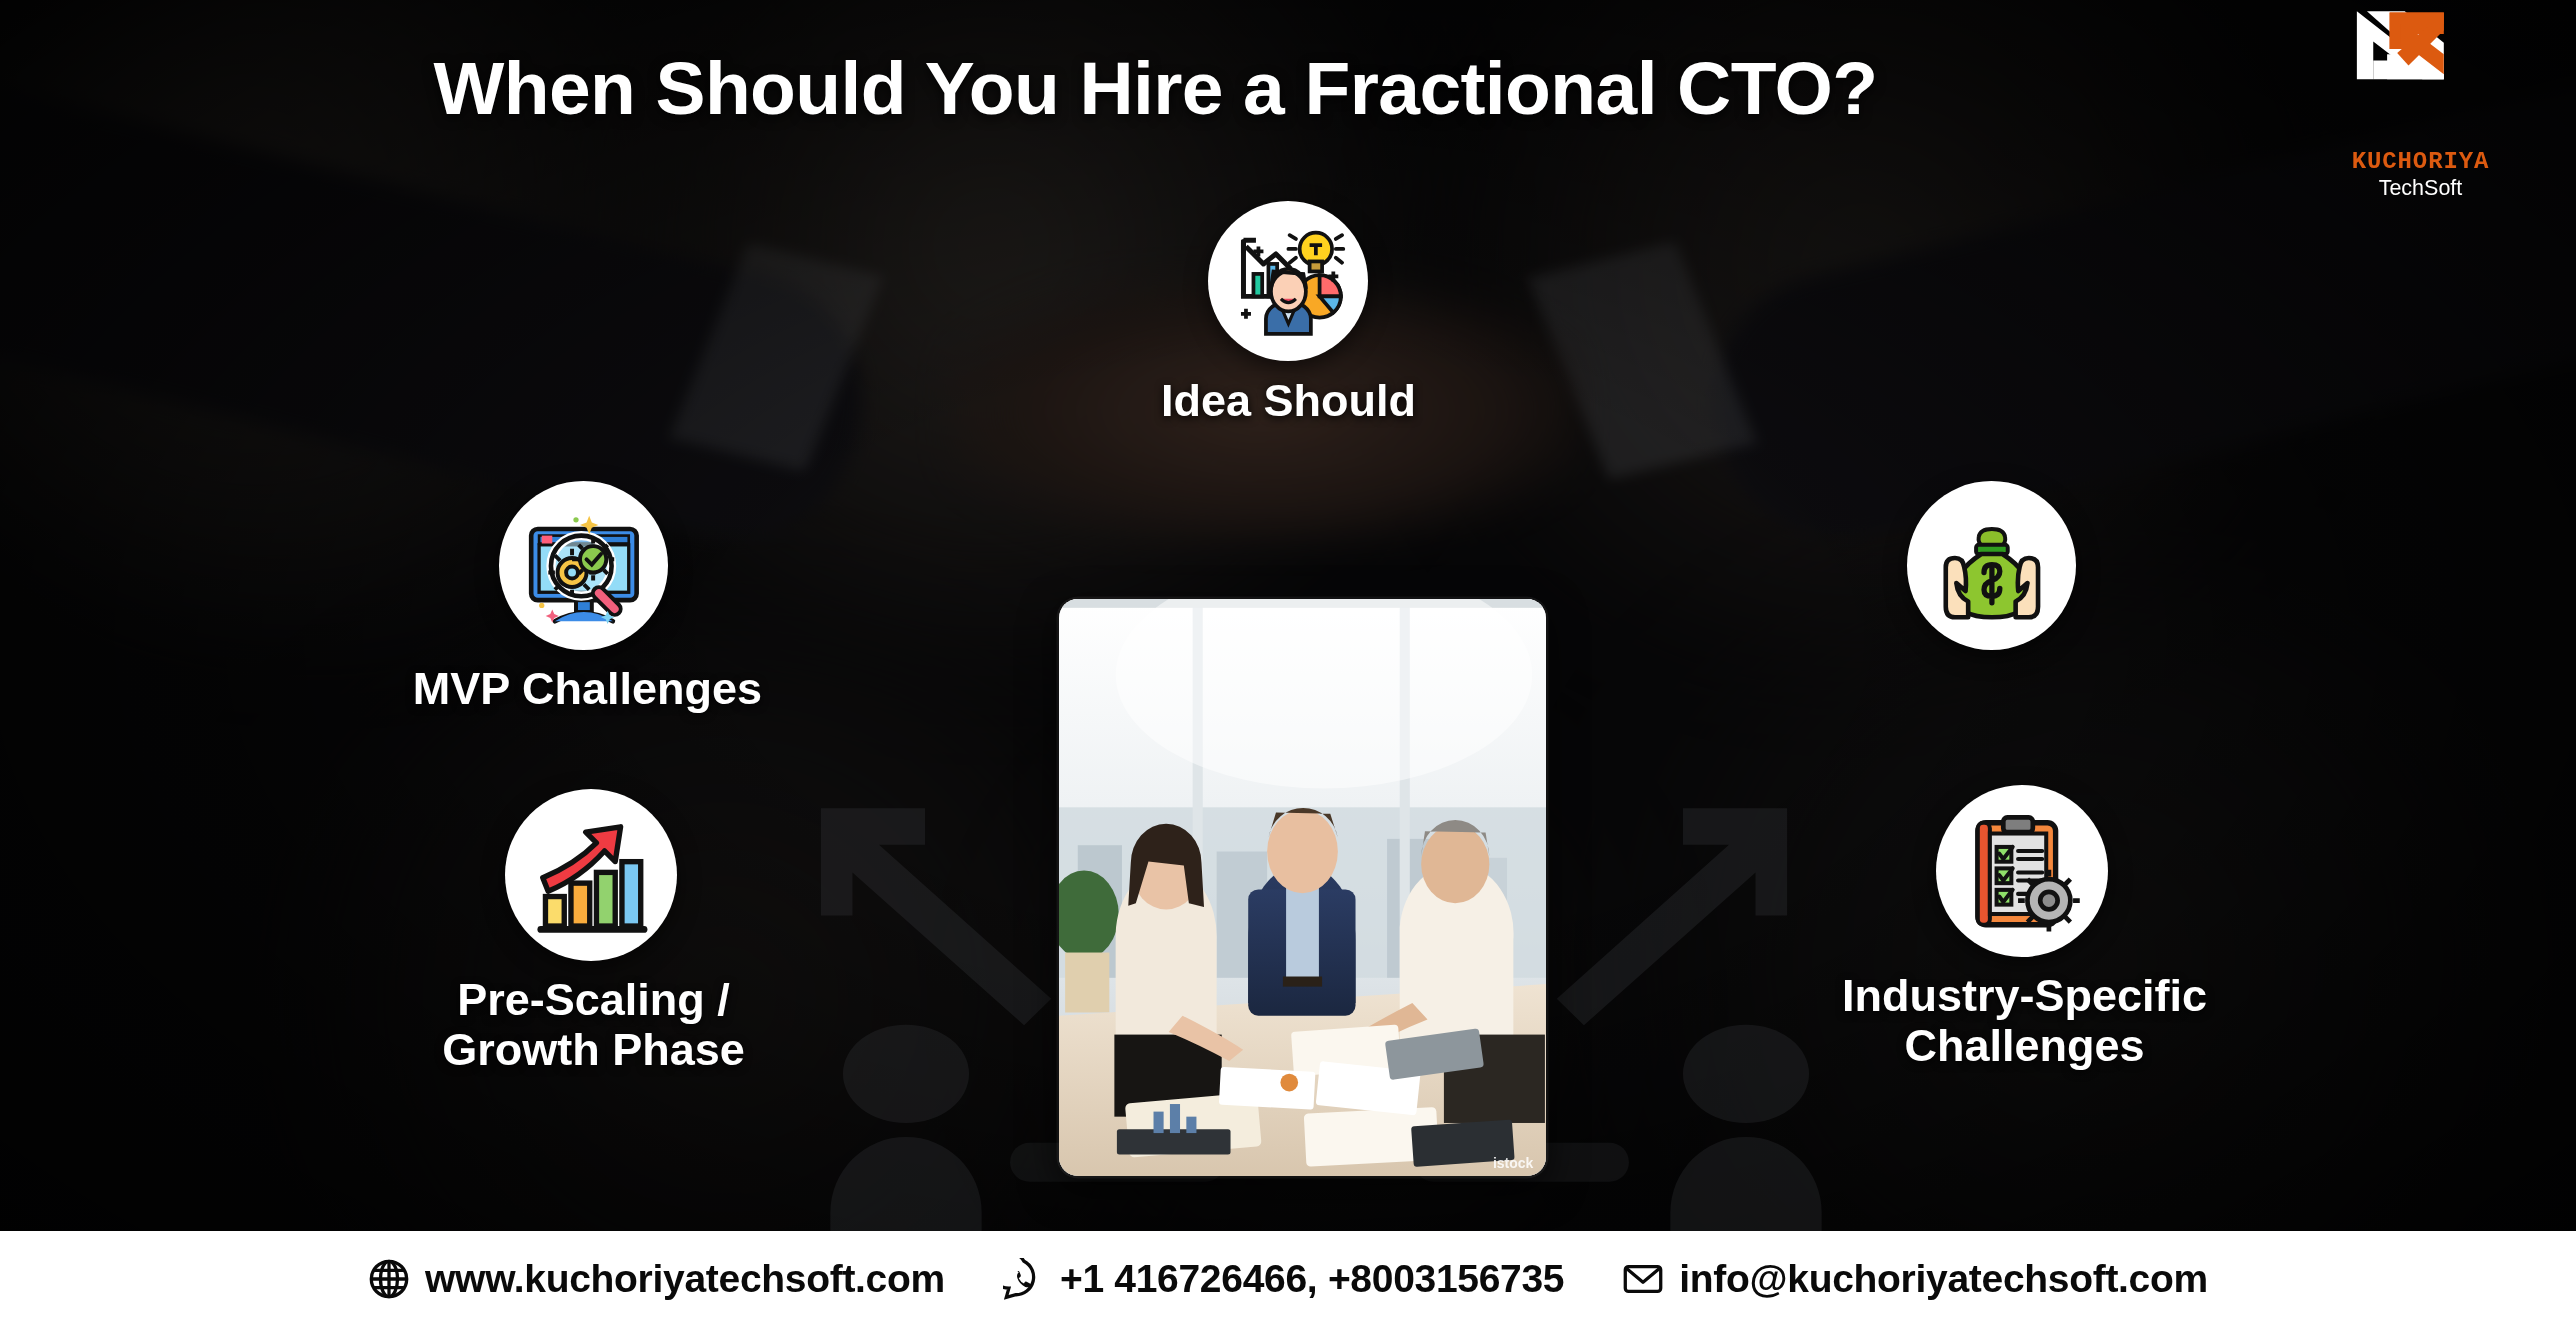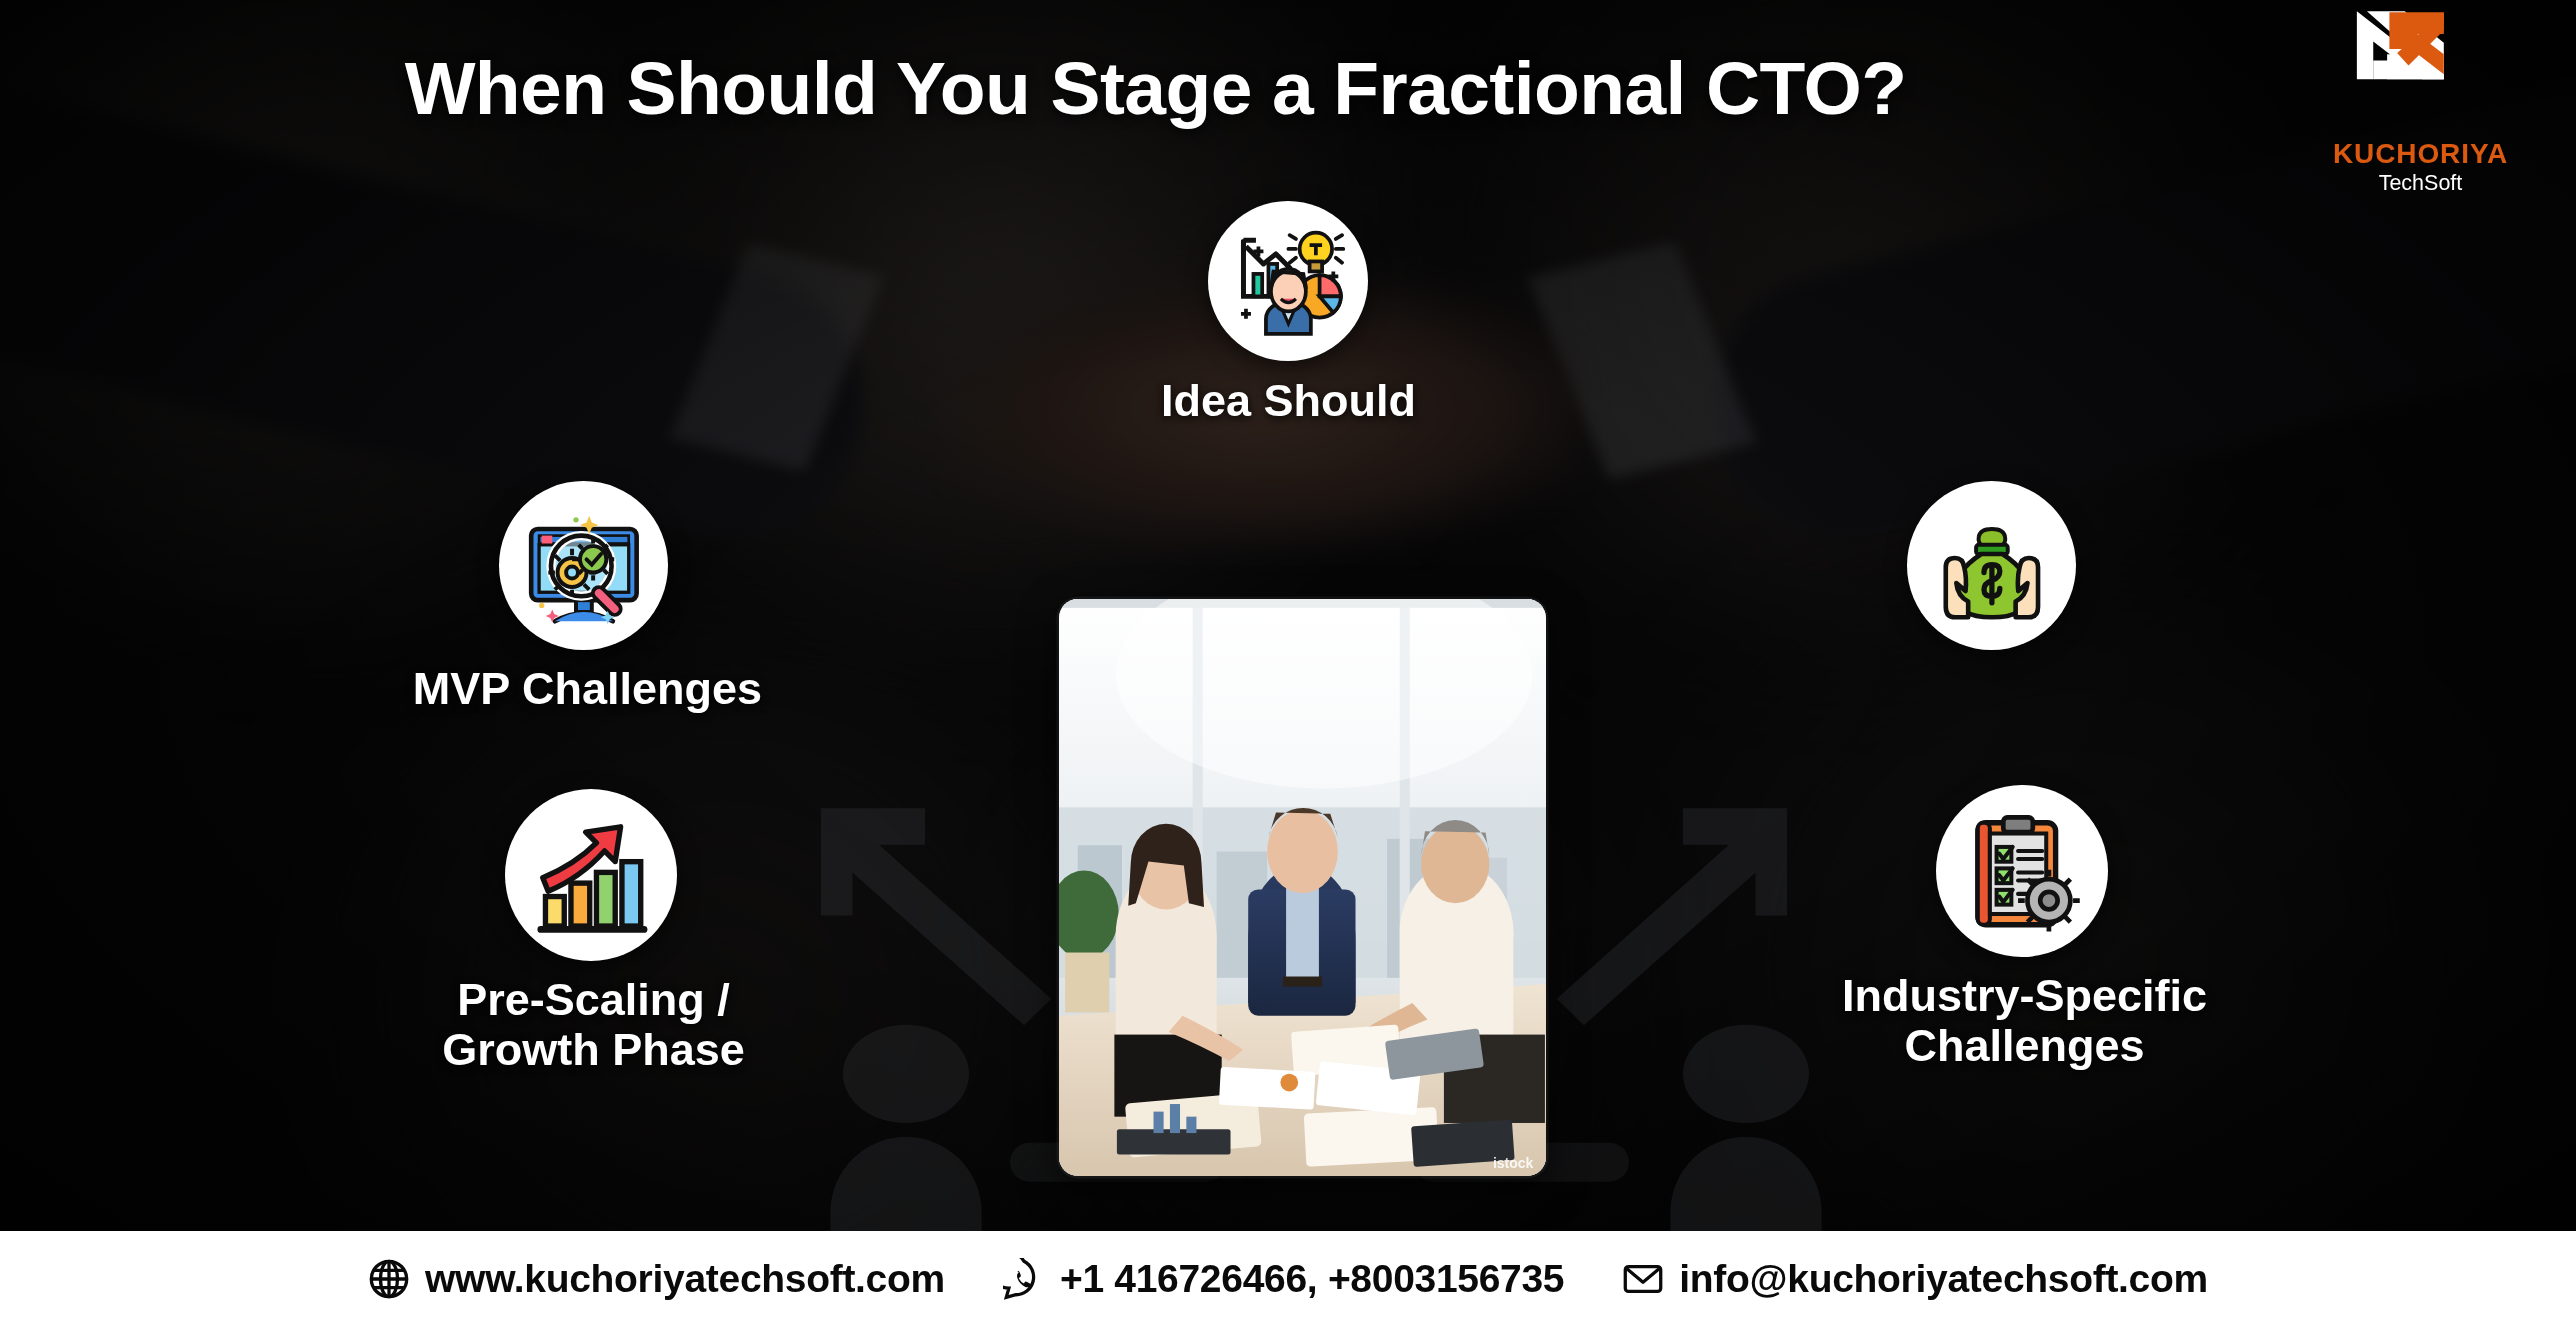--- a/index.html
+++ b/index.html
@@ -58,21 +58,21 @@
     text-shadow:0 2.5px 11.4px rgba(0,0,0,.85);
     padding-right:265px;
   }
 
   
   .logo{
     position:absolute; right:61px; top:5px;
     width:189px; text-align:center;
   }
   .logo-mark{ width:145px; height:126px; margin:0 auto; display:block; }
-  .logo-name{ font-size:28px; font-weight:bold; letter-spacing:0.9px; margin-top:7px; }
+  .logo-name{ font-size:24px; font-weight:bold; letter-spacing:0.9px; margin-top:17px;font-family:Liberation Mono, monospace; }
   .logo-sub{ font-size:21.5px; color:#ffffff; margin-top:1.3px; }
 
   
   .bg-arrow{ position:absolute; opacity:.30; }
   .bg-person{ position:absolute; opacity:.28; }
 
   
   .center-photo{
     position:absolute; left:1059px; top:599px; width:487px; height:577px;
     border-radius:19px; overflow:hidden;
@@ -167,21 +167,21 @@
   <ellipse cx="165" cy="80" rx="100" ry="78" fill="#3A3C40"></ellipse>
   <path d="M45 400 L45 300 a120 120 0 0 1 240 0 L285 400 Z" fill="#3A3C40"></path>
 </svg>
 <svg class="bg-person" style="left:1010px; top:1130px; width:215px; height:139px; opacity:.22" viewBox="0 0 340 220">
   <rect x="0" y="20" width="340" height="62" rx="31" fill="#3A3C40"></rect>
 </svg>
 <svg class="bg-person" style="left:1414px; top:1130px; width:215px; height:139px; opacity:.22" viewBox="0 0 340 220">
   <rect x="0" y="20" width="340" height="62" rx="31" fill="#3A3C40"></rect>
 </svg>
 
-<div class="title">When Should You Stage a Fractional CTO?</div>
+<div class="title">When Should You Hire a Fractional CTO?</div>
 
 <div class="logo">
   <svg class="logo-mark" viewBox="0 0 230 200">
 
     <path d="M14 10 L14 118 L40 118 L40 58 L118 118 L152 118 L14 10 Z" fill="#FFFFFF"></path>
     <path d="M40 88 L40 118 L152 118 L152 88 Z" fill="#FFFFFF"></path>
     <path d="M62 10 L152 10 L152 118 L62 118 L62 10 Z" fill="none"></path>
 
     <path d="M62 78 L62 118 L152 118 L152 78 Z" fill="#FFFFFF"></path>
     <path d="M30 10 L152 118 L152 60 L90 10 Z" fill="#FFFFFF"></path>

